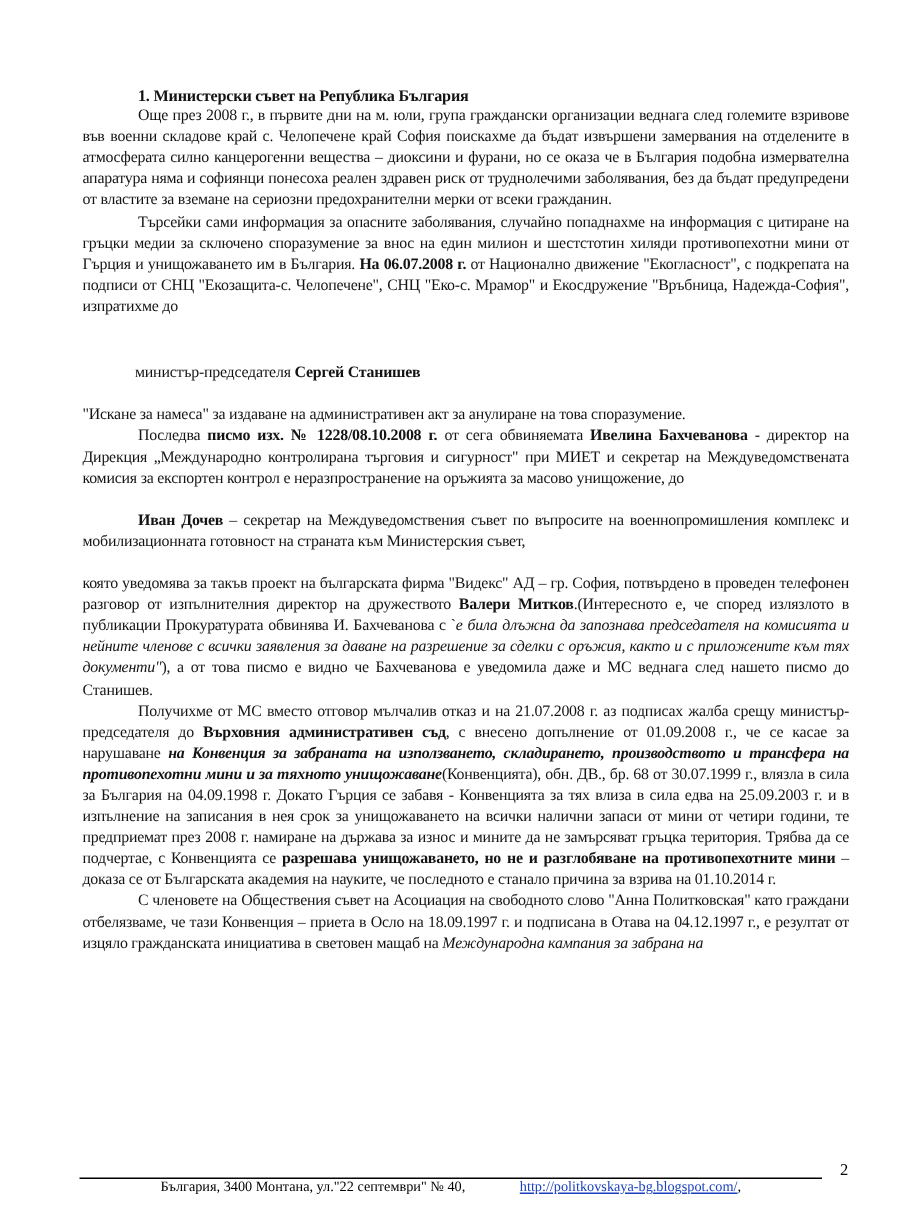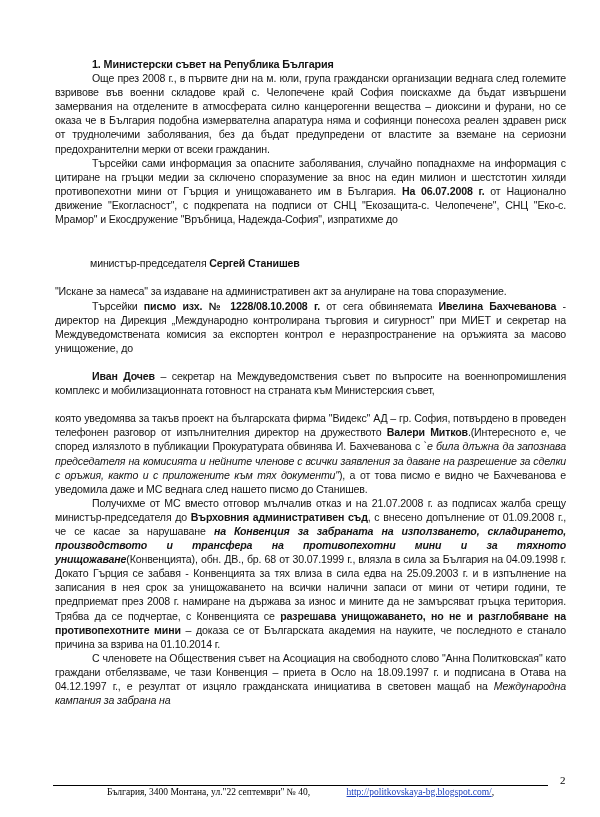--- a/index.html
+++ b/index.html
@@ -1,19 +1,19 @@
 <!DOCTYPE html>
 <html><head>
 <meta charset="utf-8">
 <style>
   html, body { margin: 0; padding: 0; background: #ffffff; }
   body { width: 600px; height: 817px; position: relative; overflow: hidden; }
   .page {
     position: absolute; left: 55px; top: 57px; width: 511px;
-    font-family: Liberation Sans, sans-serif;
+    font-family: Liberation Serif, serif;
     font-size: 10.6px; line-height: 14.1px; color: #141414;
     letter-spacing: -0.15px;
   }
   p { margin: 0; text-align: justify; }
   .indent { text-indent: 37px; }
   .heading { font-weight: bold; padding-left: 37px; margin: 0; font-size: 10.8px; line-height: 14.1px; }
   .gap { height: 14.1px; }
   .center-indent { padding-left: 35px; margin-top: 16px; }
   b { font-weight: bold; }
   i { font-style: italic; margin-top: 27px; }
@@ -40,21 +40,21 @@
   <p class="indent"><span>Търсейки сами информация за опасните заболявания, случайно попаднахме на информация с цитиране на гръцки медии за сключено споразумение за внос на един милион и шестстотин хиляди противопехотни мини от Гърция и унищожаването им в България. </span><b>На 06.07.2008 г.</b><span> от Национално движение "Екогласност", с подкрепата на подписи от СНЦ "Екозащита-с. Челопечене", СНЦ "Еко-с. Мрамор" и Екосдружение "Връбница, Надежда-София", изпратихме до</span></p>
 
   <div class="gap"></div>
 
   <p class="center-indent"><span>министър-председателя </span><b>Сергей Станишев</b></p>
 
   <div class="gap"></div>
 
   <p>"Искане за намеса" за издаване на административен акт за анулиране на това споразумение.</p>
 
-  <p class="indent"><span>Търсейки </span><b>писмо изх. № 1228/08.10.2008 г.</b><span> от сега обвиняемата </span><b>Ивелина Бахчеванова</b><span> - директор на Дирекция „Международно контролирана търговия и сигурност" при МИЕТ  и секретар на Междуведомствената комисия за експортен контрол е неразпространение на оръжията за масово унищожение, до</span></p>
+  <p class="indent"><span>Последва </span><b>писмо изх. № 1228/08.10.2008 г.</b><span> от сега обвиняемата </span><b>Ивелина Бахчеванова</b><span> - директор на Дирекция „Международно контролирана търговия и сигурност" при МИЕТ  и секретар на Междуведомствената комисия за експортен контрол е неразпространение на оръжията за масово унищожение, до</span></p>
 
   <div class="gap"></div>
 
   <p class="indent"><b>Иван Дочев</b><span> – секретар на Междуведомствения съвет по въпросите на военнопромишления комплекс и мобилизационната готовност на страната към Министерския съвет,</span></p>
 
   <div class="gap"></div>
 
   <p><span>която уведомява за такъв проект на българската фирма "Видекс" АД – гр. София, потвърдено в проведен телефонен разговор от изпълнителния директор на дружеството </span><b>Валери Митков</b><span>.(Интересното е, че според излязлото в публикации Прокуратурата обвинява И. Бахчеванова с `</span><i>е била длъжна да  запознава председателя на комисията и нейните членове с всички заявления за даване на разрешение за сделки с оръжия, както и с приложените  към тях документи"</i><span>), а от това писмо е видно че Бахчеванова е уведомила даже и МС веднага след нашето писмо до Станишев.</span></p>
 
   <p class="indent"><span>Получихме от МС вместо отговор мълчалив отказ и на 21.07.2008 г. аз подписах жалба срещу министър-председателя до </span><b>Върховния административен съд</b><span>, с внесено допълнение от 01.09.2008 г., че се касае за нарушаване </span><span class="bi">на Конвенция за забраната на използването, складирането, производството и трансфера на противопехотни мини и за тяхното унищожаване</span><span>(Конвенцията), обн. ДВ., бр. 68 от 30.07.1999 г., влязла в сила за България на 04.09.1998 г. Докато Гърция се забавя - Конвенцията за тях влиза в сила едва на 25.09.2003 г. и в изпълнение на записания в нея срок за унищожаването на всички налични запаси от мини от четири години, те предприемат през 2008 г. намиране на държава за износ и мините да не замърсяват гръцка територия. Трябва да се подчертае, с Конвенцията се </span><b>разрешава унищожаването, но не и разглобяване на противопехотните мини</b><span> – доказа се от Българската академия на науките, че последното е станало причина за взрива на 01.10.2014 г.</span></p>

